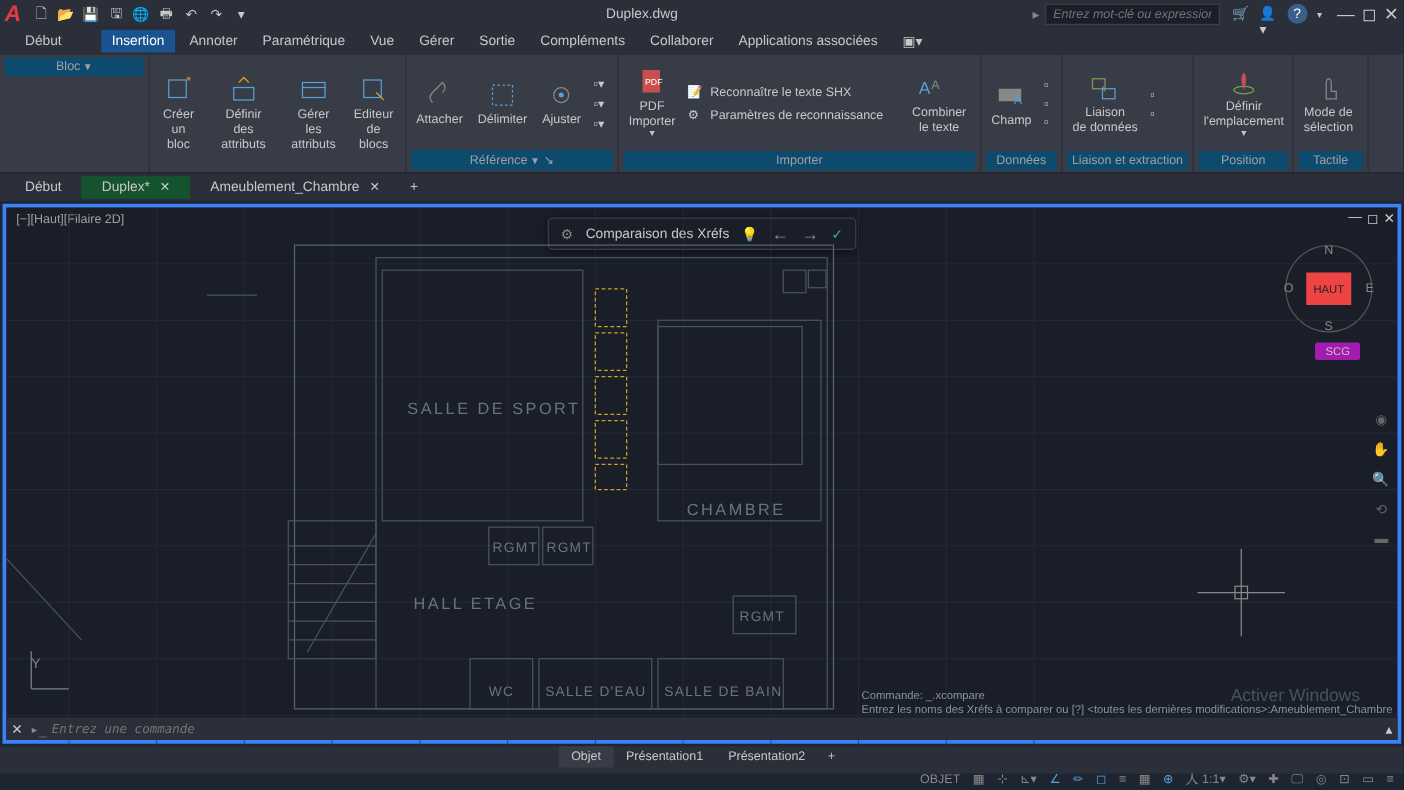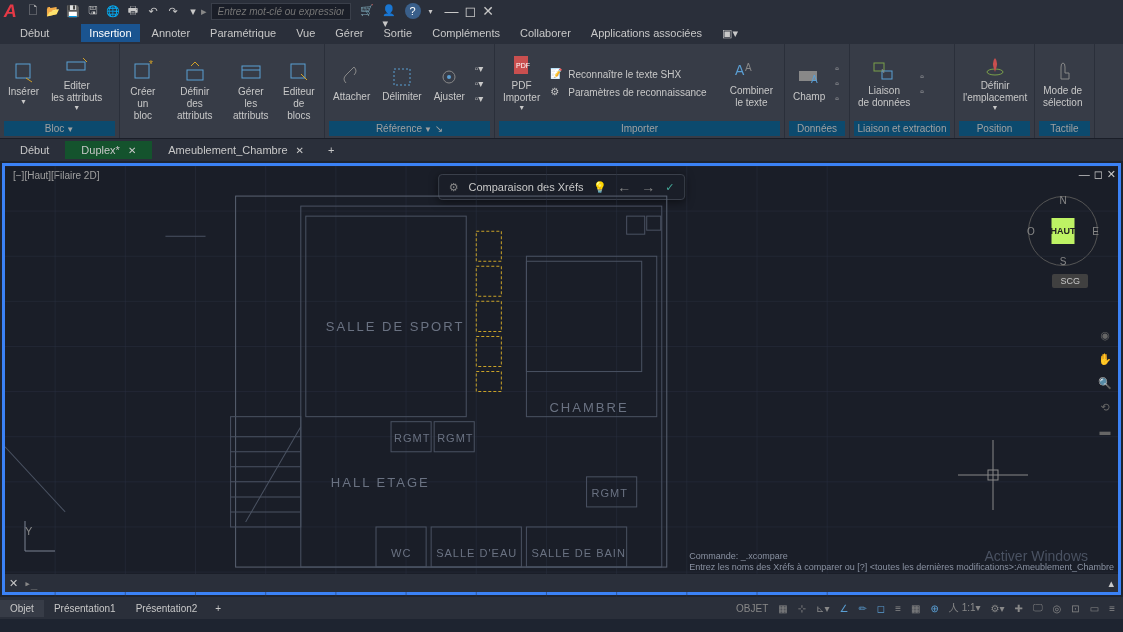--- a/index.html
+++ b/index.html
@@ -36,40 +36,40 @@
 .viewport{position:relative;height:432px;background:#1a1e28;border:3px solid #3b82f6;margin:2px;}
 .vp-label{position:absolute;top:4px;left:8px;font-size:10px;color:#a0a0a0;}
 .vp-controls{position:absolute;top:2px;right:2px;display:flex;gap:4px;}
 .vp-controls span{cursor:pointer;font-size:11px;}
 .xref-bar{position:absolute;top:8px;left:50%;transform:translateX(-50%);background:#1a1e28;border:1px solid #3a3f4a;border-radius:4px;padding:4px 10px;display:flex;align-items:center;gap:10px;box-shadow:0 2px 8px rgba(0,0,0,0.5);}
 .xref-bar .icon{cursor:pointer;color:#888;}
 .xref-bar .nav-arrow{color:#888;font-size:14px;cursor:pointer;}
 .xref-bar .check{color:#4a9;cursor:pointer;}
 .compass{position:absolute;top:30px;right:20px;width:70px;height:70px;}
 .compass-circle{width:70px;height:70px;border:1px solid #555;border-radius:50%;position:relative;}
-.compass-center{position:absolute;top:50%;left:50%;transform:translate(-50%,-50%);width:23px;height:26px;background:#bef264;display:flex;align-items:center;justify-content:center;font-size:9px;color:#222;font-weight:bold;}
+.compass-center{position:absolute;top:50%;left:50%;transform:translate(-50%,-50%);width:36px;height:26px;background:#ef4444;display:flex;align-items:center;justify-content:center;font-size:9px;color:#222;font-weight:normal;}
 .compass-dir{position:absolute;font-size:10px;color:#888;}
-.scg-label{position:absolute;top:108px;right:30px;background:#404040;padding:2px 8px;font-size:9px;border-radius:2px;}
+.scg-label{position:absolute;top:108px;right:30px;background:#a21caf;padding:2px 8px;font-size:9px;border-radius:2px;}
 .right-toolbar{position:absolute;right:2px;top:160px;width:22px;display:flex;flex-direction:column;gap:6px;align-items:center;}
 .right-toolbar .tb-icon{width:18px;height:18px;cursor:pointer;color:#666;display:flex;align-items:center;justify-content:center;}
 .drawing{position:absolute;inset:0;overflow:hidden;}
 .grid-line{stroke:#2a3040;stroke-width:0.5;}
 .wall{stroke:#4a5262;stroke-width:1;fill:none;}
 .wall-thick{stroke:#5a6272;stroke-width:1;fill:none;}
 .room-label{fill:#6a7282;font-size:13px;font-family:Arial;letter-spacing:2px;}
 .room-label-sm{fill:#6a7282;font-size:11px;font-family:Arial;letter-spacing:1px;}
 .furniture{stroke:#c9a227;stroke-width:1;fill:none;stroke-dasharray:3 2;}
 .ucs-y{position:absolute;bottom:55px;left:20px;color:#888;font-size:11px;}
 .crosshair{position:absolute;bottom:80px;right:90px;}
 .cmd-area{position:absolute;bottom:0;left:0;right:0;}
 .cmd-output{position:absolute;bottom:18px;right:4px;font-family:'Consolas',monospace;font-size:9px;color:#8a92a2;text-align:left;line-height:1.3;}
 .cmd-input-row{position:absolute;bottom:0;left:0;right:0;height:18px;background:#2a2f3a;display:flex;align-items:center;padding:0 4px;}
 .cmd-prompt{font-family:Consolas,monospace;color:#888;margin-right:4px;}
 .cmd-input{flex:1;background:transparent;border:none;color:#aaa;font-style:italic;font-family:Consolas,monospace;font-size:10px;}
-.bottom-bar{height:22px;background:#2a2f3a;display:flex;align-items:center;font-size:10px;}
+.bottom-bar{height:22px;background:#2a2f3a;display:flex;align-items:center;font-size:10px;flex-direction:column;}
 .layout-tabs{display:flex;}
 .layout-tab{padding:3px 10px;cursor:pointer;}
 .layout-tab.active{background:#373c47;}
 .layout-tab.add{padding:3px 8px;}
 .status-right{margin-left:auto;display:flex;align-items:center;gap:2px;padding-right:4px;}
 .status-btn{padding:2px 4px;cursor:pointer;color:#888;display:flex;align-items:center;}
 .status-btn.on{color:#5a9fd4;}
 .watermark{position:absolute;bottom:28px;right:30px;color:#4a5262;font-size:14px;pointer-events:none;}
 svg{overflow:visible;}
 </style>
@@ -82,20 +82,21 @@
     <span class="qat-icon">🗋</span>
     <span class="qat-icon">📂</span>
     <span class="qat-icon">💾</span>
     <span class="qat-icon">🖫</span>
     <span class="qat-icon">🌐</span>
     <span class="qat-icon">🖶</span>
     <span class="qat-icon">↶</span>
     <span class="qat-icon">↷</span>
     <span class="qat-icon">▾</span>
   </div>
+  <div class="title-center">Duplex.dwg</div>
   <span style="color:#888;margin-right:4px;">▸</span>
   <input class="search-box" placeholder="Entrez mot-clé ou expression" style="">
   <div class="title-right">
     <span class="icon">🛒</span>
     <span class="icon">👤▾</span>
     <span class="icon" style="background:#3a5f8a;border-radius:50%;width:16px;height:16px;display:inline-flex;align-items:center;justify-content:center;color:#fff;">?</span>
     <span style="font-size:8px;">▾</span>
   </div>
   <div class="win-controls">
     <span>—</span>
@@ -113,43 +114,20 @@
   <span class="menu-item">Gérer</span>
   <span class="menu-item">Sortie</span>
   <span class="menu-item">Compléments</span>
   <span class="menu-item">Collaborer</span>
   <span class="menu-item">Applications associées</span>
   <span class="menu-item">▣▾</span>
 </div>
 
 <div class="ribbon">
   <div class="panel" style="width:120px;">
-    <div class="panel-content">
-      <div class="rbtn">
-          <div class="rbtn-icon">
-            <svg viewBox="0 0 24 24">
-              <rect x="4" y="4" width="14" height="14" fill="none" stroke="#5a9fd4"></rect>
-              <path d="M14 18 L20 22" stroke="#d4a227"></path>
-            </svg>
-          </div>
-          <span>Insérer</span>
-          <span style="font-size:7px;">▼</span>
-        </div>
-      <div class="rbtn">
-          <div class="rbtn-icon">
-            <svg viewBox="0 0 24 24">
-              <rect x="2" y="8" width="18" height="8" fill="none" stroke="#5a9fd4"></rect>
-              <path d="M18 4 L22 8" stroke="#d4a227"></path>
-            </svg>
-          </div>
-          <span style="white-space:pre-line;">Editer
-les attributs</span>
-          <span style="font-size:7px;">▼</span>
-        </div>
-    </div>
     <div class="panel-title"><span>Bloc</span><span class="arrow">▼</span></div>
   </div>
   <div class="panel" style="width:205px;">
     <div class="panel-content">
       <div class="rbtn">
           <div class="rbtn-icon">
             <svg viewBox="0 0 24 24">
               <rect x="4" y="4" width="14" height="14" fill="none" stroke="#5a9fd4"></rect>
               <text x="18" y="8" font-size="10" fill="#d4a227">*</text>
             </svg>
@@ -474,20 +452,21 @@
   </div>
 
   <div class="cmd-area">
     <div class="cmd-output">
       <div>Commande: _.xcompare</div>
       <div>Entrez les noms des Xréfs à comparer ou [?] &lt;toutes les dernières modifications&gt;:Ameublement_Chambre</div>
     </div>
     <div class="cmd-input-row">
       <span style="margin-right:6px;cursor:pointer;">✕</span>
       <span class="cmd-prompt">▸_</span>
+      <input class="cmd-input" placeholder="Entrez une commande" style="">
       <span style="margin-left:auto;">▴</span>
     </div>
   </div>
 
   <div class="watermark">Activer Windows</div>
 </div>
 
 <div class="bottom-bar">
   <div class="layout-tabs">
     <div class="layout-tab active">Objet</div>

